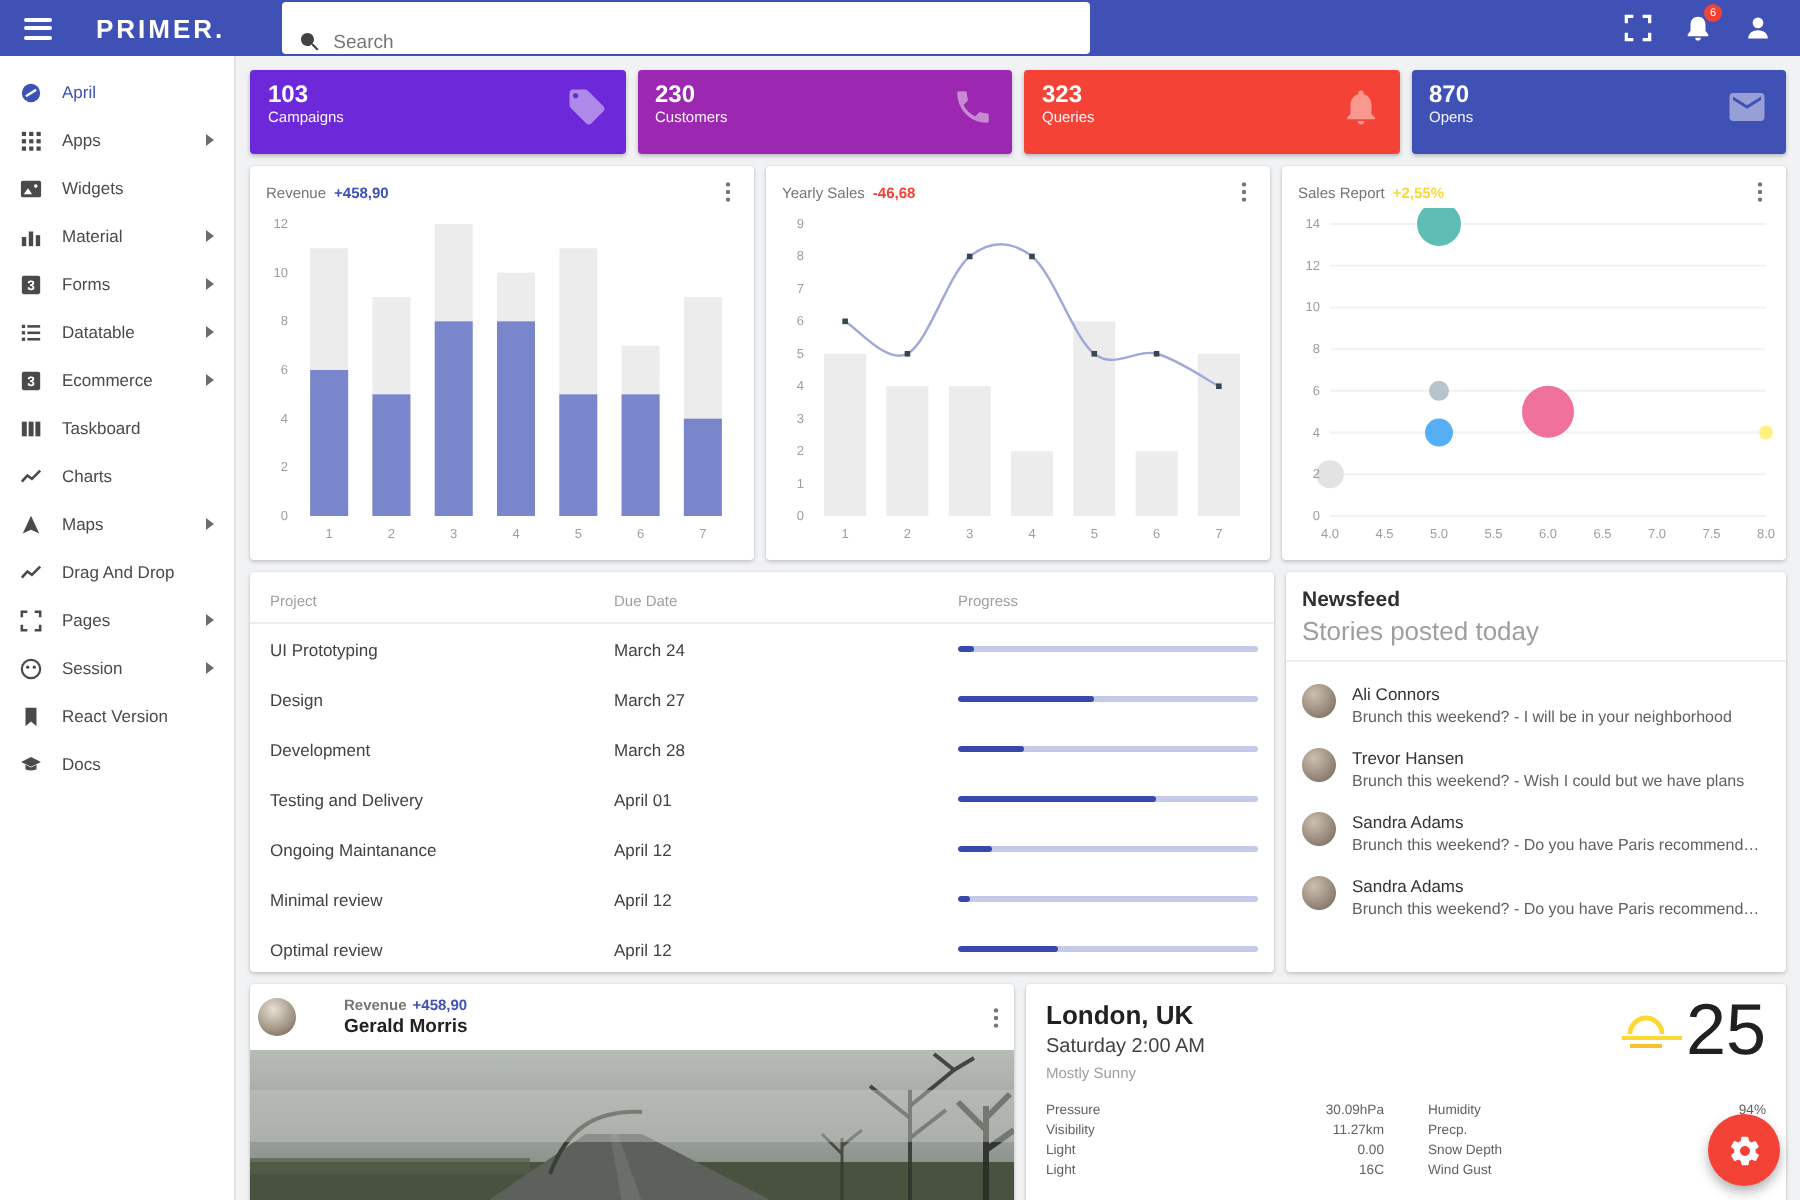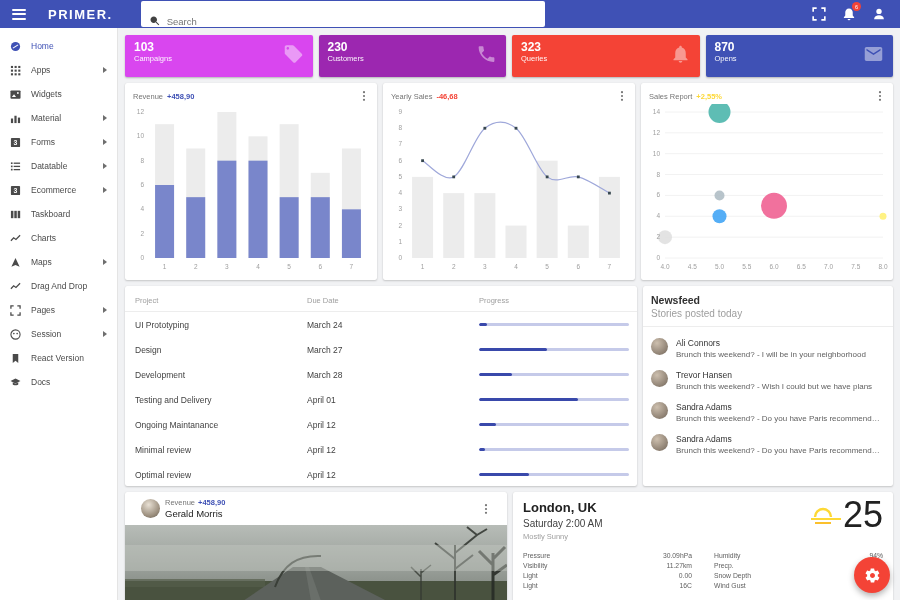--- a/index.html
+++ b/index.html
@@ -71,33 +71,33 @@
   .t-head { height:22px; border-bottom:1px solid #ededed; }
   .t-head span { font-size:7.5px; color:#9e9e9e; }
   .t-row { height:25px; }
   .t-row span { font-size:8.5px; color:#424242; }
   .track { width:150px; height:3px; background:#c5cae9; border-radius:2px;
     overflow:hidden; cursor:pointer; }
   .fill { height:100%; background:#3949ab; border-radius:2px; }
 
   .feed-card { padding:8px 8px 4px; overflow:hidden; }
   .feed-title { font-size:10.5px; font-weight:bold; color:#313131; }
-  .feed-sub { font-size:10px; color:#9e9e9e; margin-top:2px; }
+  .feed-sub { font-size:13px; color:#9e9e9e; margin-top:2px; }
   .feed-div { height:1px; background:#ededed; margin:7px -8px 0; }
   .feed-item { display:flex; gap:8px; margin-top:11px; cursor:pointer; }
   .f-avatar { width:17px; height:17px; border-radius:50%; flex:none;
     background:radial-gradient(circle at 35% 30%, #cdbfae, #8d8072 70%, #6b6157); }
   .f-name { font-size:8.5px; color:#333; }
   .f-msg { font-size:8px; color:#616161; margin-top:2px; white-space:nowrap;
     overflow:hidden; text-overflow:ellipsis; max-width:206px; }
 
   .bottom-row { display:grid; grid-template-columns:382px 1fr; gap:6px;
     height:115px; }
   .profile-card { overflow:hidden; }
-  .p-head { display:flex; align-items:center; padding:6px 16px; gap:5px; }
+  .p-head { display:flex; align-items:center; padding:6px 4px; gap:24px;font-weight:bold; }
   .p-avatar { width:19px; height:19px; border-radius:50%; flex:none;
     background:radial-gradient(circle at 40% 30%, #e8e0d4, #9a8d7c 65%, #5f564c); }
   .p-line1 { font-size:7.5px; color:#757575; }
   .p-line1 b { color:#3f51b5; margin-left:3px; }
   .p-name { font-size:9.5px; color:#212121; margin-top:1px; }
   .p-photo { width:100%; height:76px; display:block; }
 
   .weather-card { position:relative; padding:8px 10px; overflow:hidden; }
   .w-city { font-size:13px; font-weight:bold; color:#212121; }
   .w-time { font-size:10px; color:#424242; margin-top:3px; }
@@ -156,21 +156,21 @@
 </header>
 
 <nav class="sidebar" id="sidebar">
   <div class="side-item active">
     <span class="sicon">
         <svg viewBox="0 0 12 12">
           <circle cx="6" cy="6" r="5"></circle>
           <path d="M3.2 7.8 8.8 4.2" stroke="#fff" stroke-width="1.2" fill="none"></path>
         </svg>
       </span>
-    <span class="slbl">Home</span>
+    <span class="slbl">April</span>
 
   </div>
   <div class="side-item ">
     <span class="sicon">
         <svg viewBox="0 0 12 12">
           <g>
             <rect x="1" y="1" width="2.3" height="2.3"></rect>
             <rect x="5" y="1" width="2.3" height="2.3"></rect>
             <rect x="9" y="1" width="2.3" height="2.3"></rect>
             <rect x="1" y="5" width="2.3" height="2.3"></rect>
@@ -317,21 +317,21 @@
           <path d="M3 5.8v2.4c0 1 6 1 6 0V5.8L6 7.3z"></path>
         </svg>
       </span>
     <span class="slbl">Docs</span>
 
   </div>
   </nav>
 
 <main class="main">
   <div class="stats-row" id="statsRow">
-  <div class="stat-card" style="background:#d946ef">
+  <div class="stat-card" style="background:#6d28d9">
     <div class="stat-value">103</div>
     <div class="stat-label">Campaigns</div>
     <span class="stat-icon"><svg viewBox="0 0 24 24">
             <path fill-rule="evenodd" d="M21.4 11.6l-9-9C12 2.2 11.5 2 11 2H4c-1.1 0-2 .9-2 2v7c0 .5.2 1 .6 1.4l9 9c.4.4.9.6 1.4.6s1-.2 1.4-.6l7-7c.4-.4.6-.9.6-1.4s-.2-1-.6-1.4zM5.5 7C4.7 7 4 6.3 4 5.5S4.7 4 5.5 4 7 4.7 7 5.5 6.3 7 5.5 7z"></path>
           </svg></span>
   </div>
   <div class="stat-card" style="background:#9c27b0">
     <div class="stat-value">230</div>
     <div class="stat-label">Customers</div>
     <span class="stat-icon"><svg viewBox="0 0 24 24">

